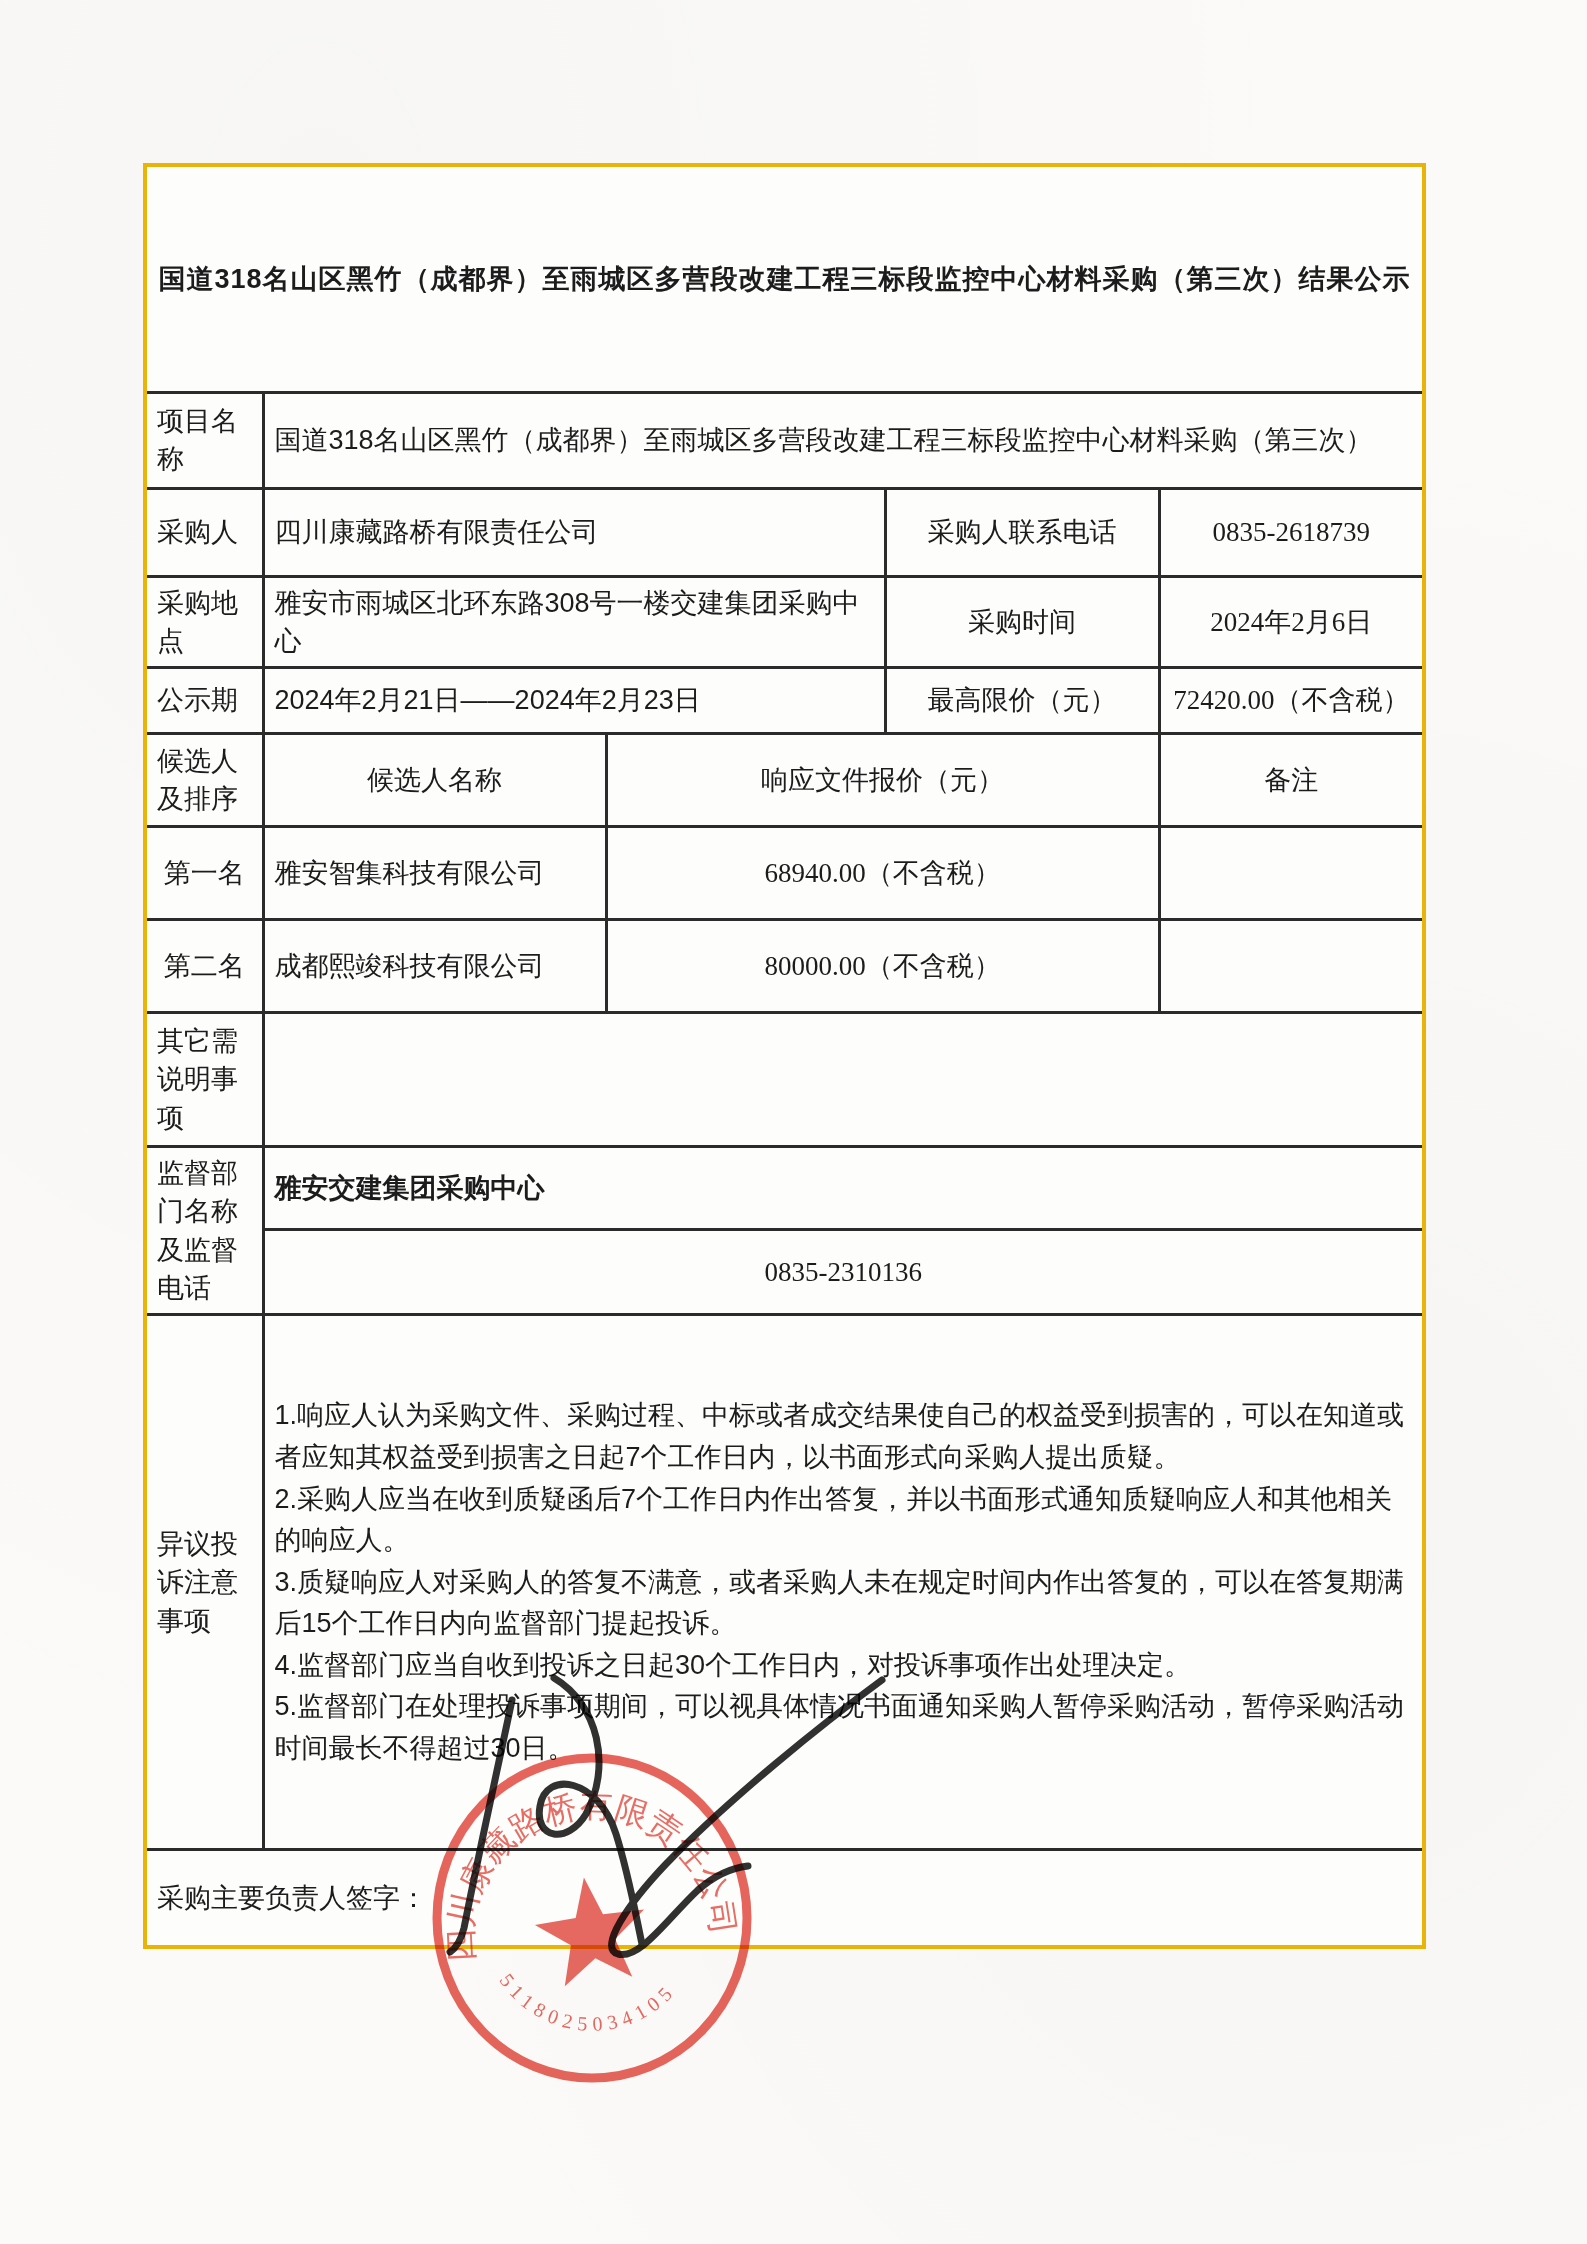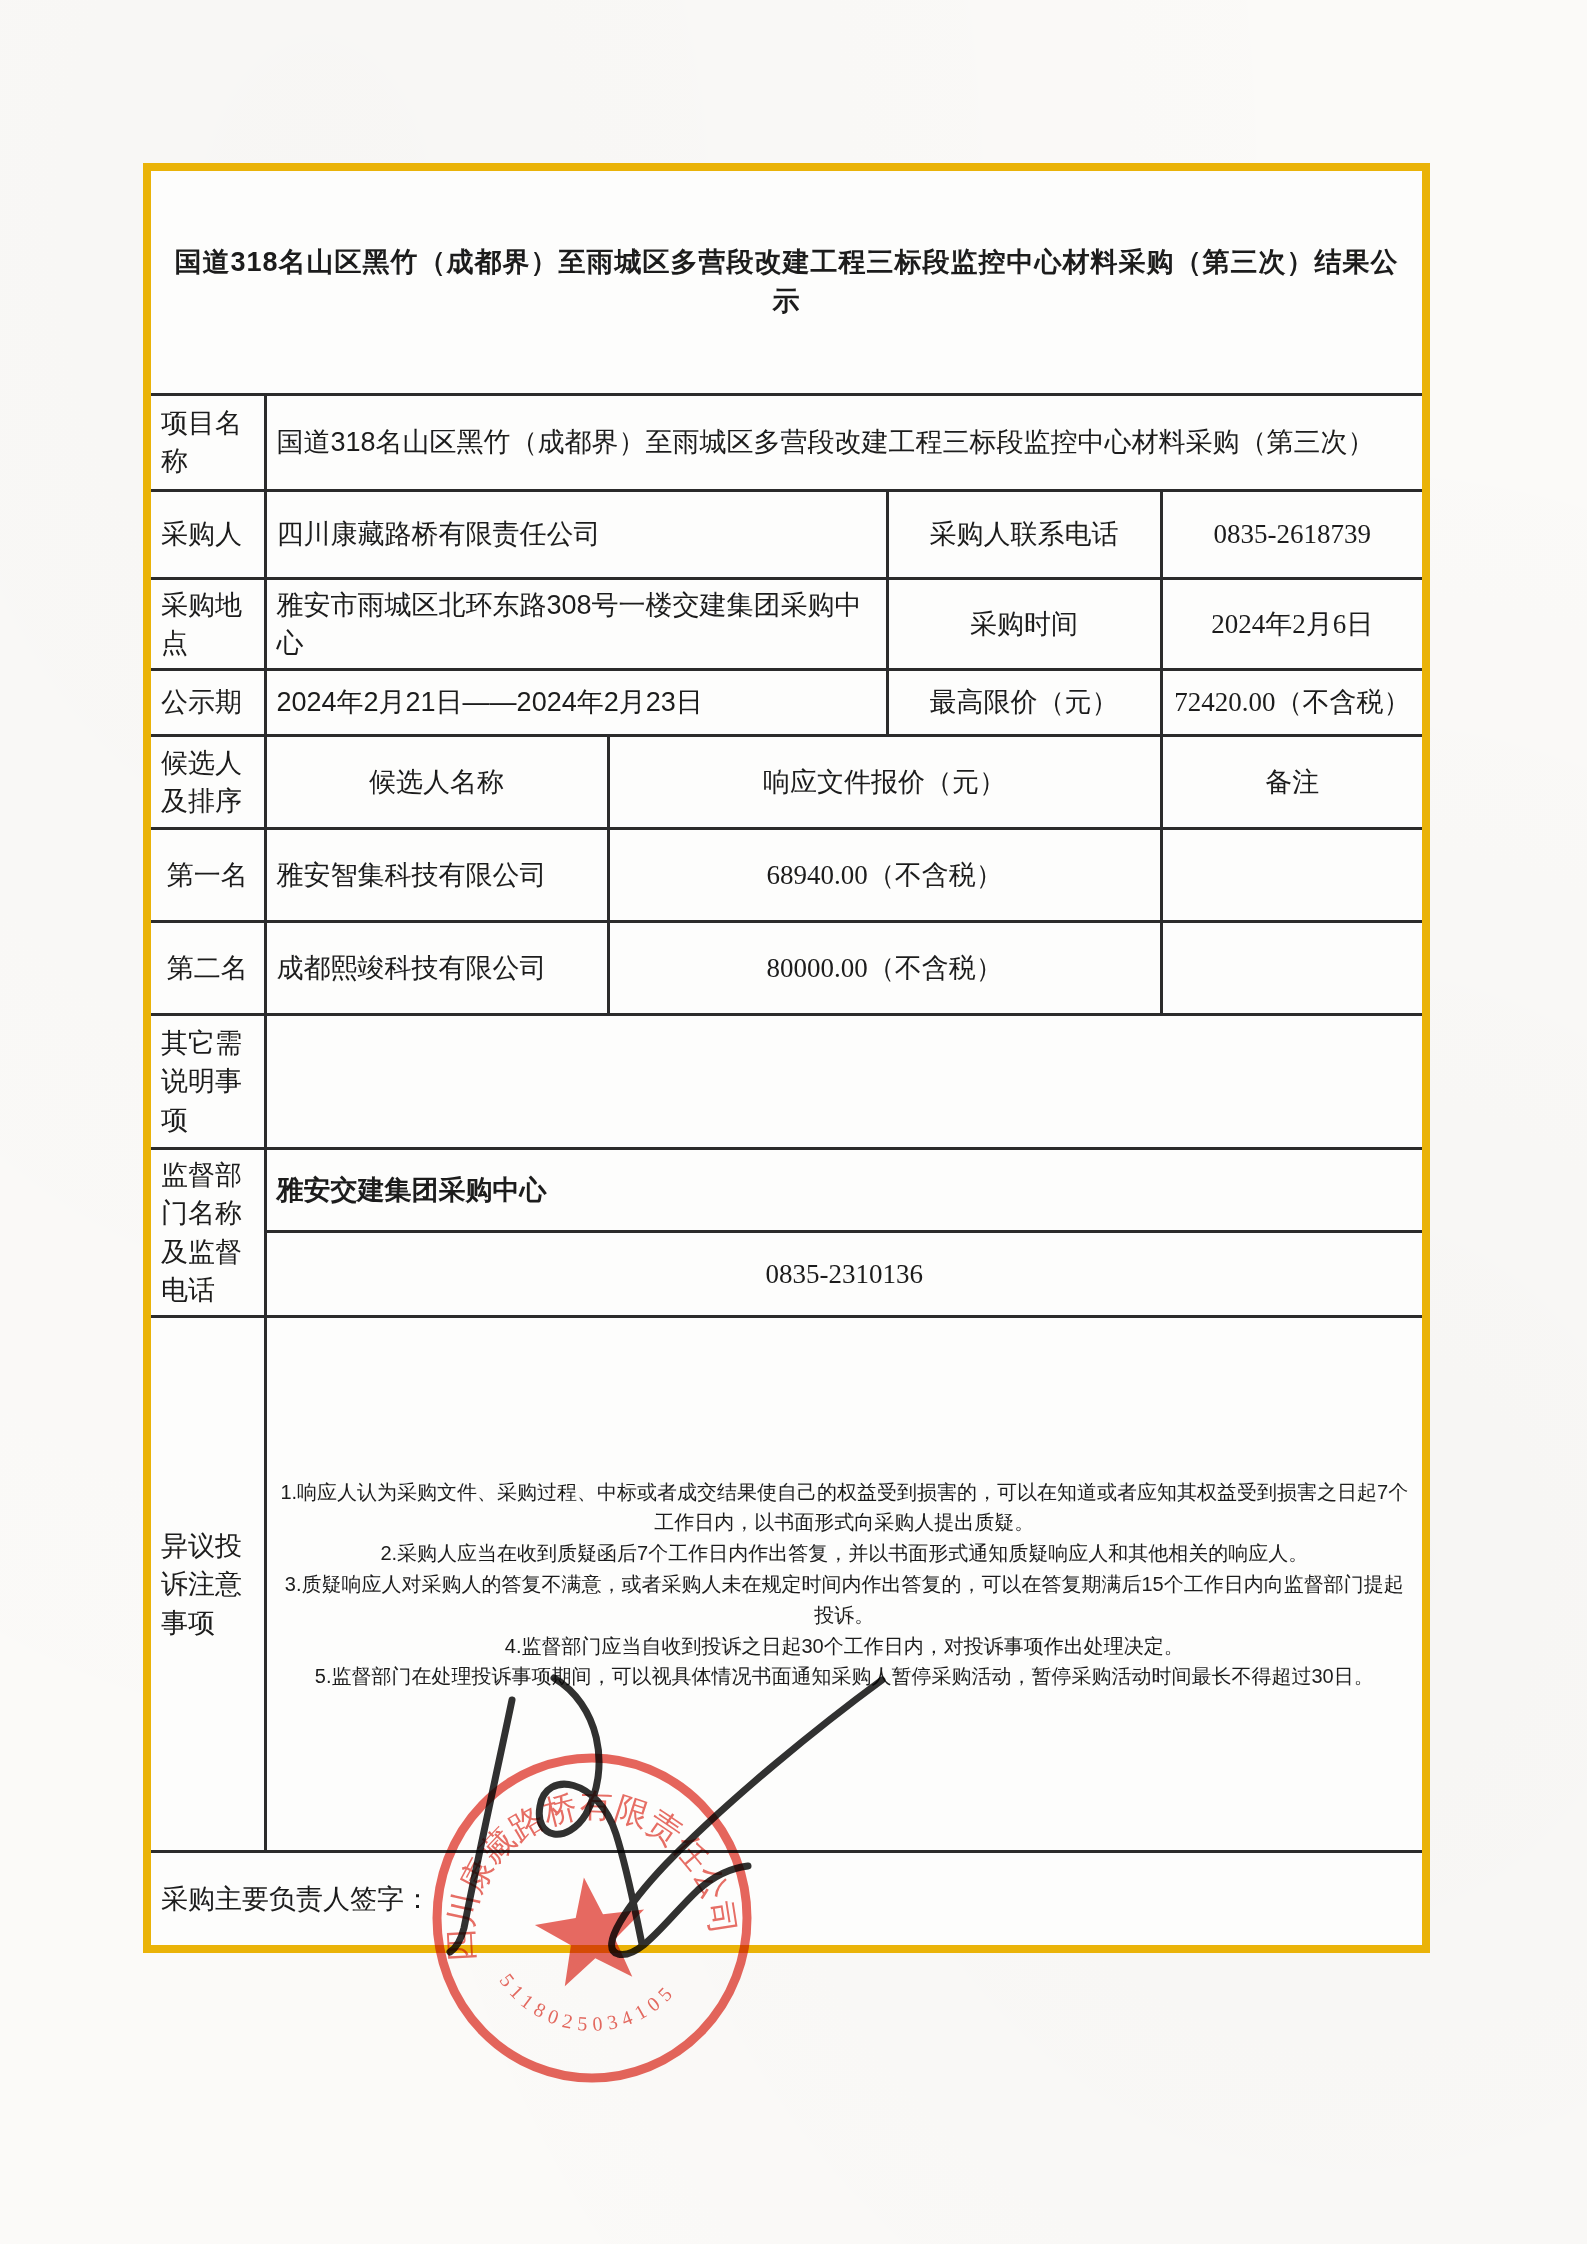--- a/index.html
+++ b/index.html
@@ -23,21 +23,21 @@
     background:#fdfdfc;
   }
   table.doc td{
     border:3px solid #2b2b2b;
     padding:6px 10px;
     font-size:27px;
     line-height:1.42;
     vertical-align:middle;
     overflow:hidden;
   }
-  table.doc{border:8px solid #eab308;}
+  table.doc{border:4px solid #eab308;}
   td.title-cell{
     text-align:center;
     font-size:45px;font-weight:bold;
     line-height:1.5;
     padding:0 55px;
     letter-spacing:1px;
   }
   td.lab{
     text-align:left;padding-left:9px;padding-right:4px;
     font-size:27px;
@@ -58,21 +58,21 @@
     font-family:"Liberation Serif","DejaVu Serif",serif;
     font-size:25px;
   }
   td.sup-val{text-align:left;font-size:27px;font-weight:bold;}
   td.sup-phone{
     text-align:center;
     font-family:"Liberation Serif","DejaVu Serif",serif;
     font-size:26px;
   }
   td.objection-cell{vertical-align:top;padding:72px 18px 10px 20px;}
-  .objection-text p{margin:0;font-size:20px;line-height:1.54;text-align:center;}
+  .objection-text p{margin:0;font-size:27px;line-height:1.54;text-align:left;}
   td.sign-cell{vertical-align:middle;padding-left:12px;font-size:30px;}
   
   .stamp-svg{
     position:absolute;left:420px;top:1748px;width:344px;height:344px;
     mix-blend-mode:multiply;opacity:0.92;
   }
   .sign-svg{
     position:absolute;left:430px;top:1638px;width:480px;height:350px;
     mix-blend-mode:multiply;
   }

